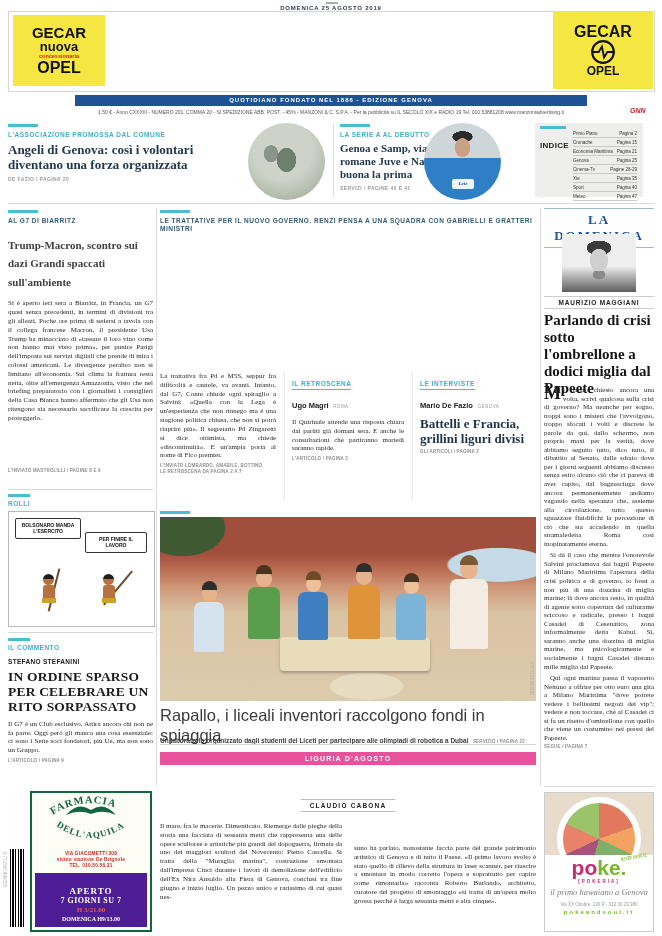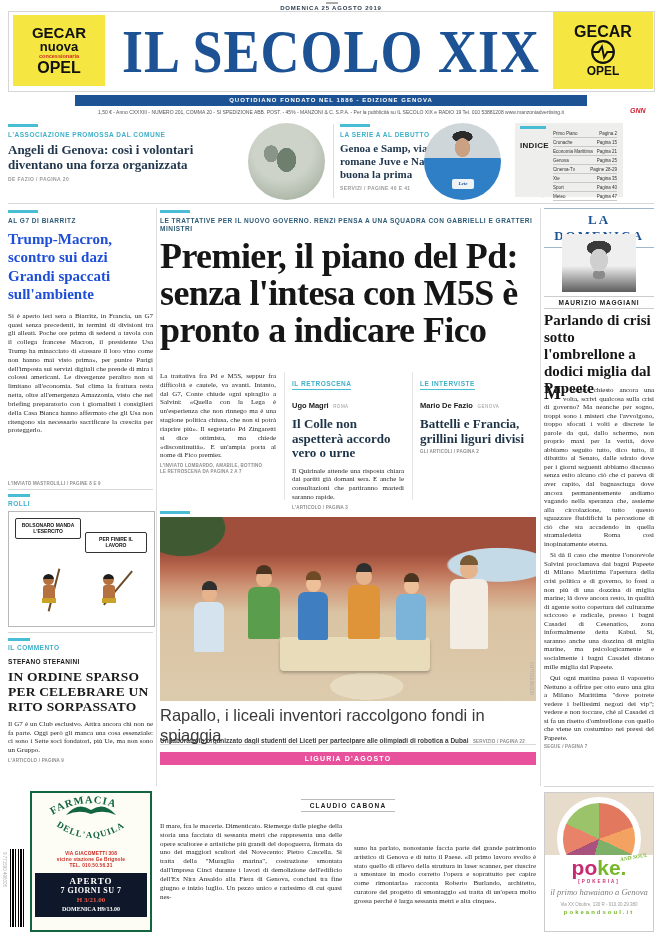--- a/index.html
+++ b/index.html
@@ -54,23 +54,20 @@
 
   <div class="abs" style="left:9px;top:12px;width:100px;height:77px;background:#fff;display:flex;align-items:center;justify-content:center">
     <div style="width:92px;height:71px;background:#f5e642;display:flex;flex-direction:column;align-items:center;justify-content:center">
       <div style="font:800 15px/14px 'Liberation Sans',sans-serif;color:#111">GECAR</div>
       <div style="font:800 13px/13px 'Liberation Sans',sans-serif;color:#111">nuova</div>
       <div style="font:700 5.5px/7px 'Liberation Sans',sans-serif;color:#cc2a22">concessionaria</div>
       <div style="font:800 16px/15px 'Liberation Sans',sans-serif;color:#111">OPEL</div>
     </div>
   </div>
 
-  <div class="abs" style="left:112px;top:17px;width:438px;height:70px;display:flex;align-items:center;justify-content:center">
-    <div class="mast">IL SECOLO XIX</div>
-  </div>
 
   <div class="abs" style="left:553px;top:12px;width:100px;height:77px;background:#f5e642;display:flex;flex-direction:column;align-items:center;justify-content:center">
     <div style="font:800 16px/15px 'Liberation Sans',sans-serif;color:#111">GECAR</div>
     <svg width="26" height="26" viewBox="0 0 24 24">
       <circle cx="12" cy="12" r="10" fill="none" stroke="#111" stroke-width="2"></circle>
       <path d="M2 12 h6 l3 -5 l2 10 l3 -5 h6" fill="none" stroke="#111" stroke-width="1.8"></path>
     </svg>
     <div style="font:800 12px/12px 'Liberation Sans',sans-serif;color:#111">OPEL</div>
   </div>
 
@@ -99,21 +96,21 @@
     <div class="byl" style="margin-top:4px">SERVIZI / PAGINE 40 E 41</div>
   </div>
   <div class="abs circ" style="left:424px;top:123px;width:77px;height:77px;overflow:hidden;background:
        radial-gradient(13px 16px at 50% 32%, #caa183 0 58%, transparent 60%),
        radial-gradient(16px 9px at 50% 18%, #2a2a2a 0 62%, transparent 64%),
        linear-gradient(180deg,#cfd6da 0 45%, #2f7fc6 45% 100%)">
     <span class="abs" style="left:28px;top:56px;width:22px;height:10px;background:#eef3f7;border-radius:2px;
           font:700 5px/10px 'Liberation Serif',serif;font-style:italic;color:#1d5394;text-align:center">Lete</span>
   </div>
 
-  <div class="abs" style="left:515px;top:123px;width:108px;height:74px;background:#eeeeec;padding:3px 5px;box-sizing:border-box">
+  <div class="abs" style="left:535px;top:123px;width:108px;height:74px;background:#eeeeec;padding:3px 5px;box-sizing:border-box">
     <div class="dash" style="width:26px"></div>
     <div class="abs" style="left:5px;top:18px;font:800 8px 'Liberation Sans',sans-serif;color:#222;letter-spacing:.3px">INDICE</div>
     <div class="abs" style="left:38px;top:6px;width:64px">
       <div class="idxrow">
           <span>Primo Piano</span>
           <span>Pagina 2</span>
         </div>
       <div class="idxrow">
           <span>Cronache</span>
           <span>Pagina 15</span>
@@ -145,21 +142,21 @@
     </div>
   </div>
 
   <div class="abs hline" style="left:8px;top:203px;width:646px"></div>
   <div class="abs vline" style="left:156px;top:208px;height:578px"></div>
   <div class="abs vline" style="left:540px;top:208px;height:578px"></div>
 
   <div class="abs" style="left:8px;top:210px;width:145px">
     <div class="dash" style="width:30px"></div>
     <div class="kick" style="margin-top:4px;color:#2e5b78">AL G7 DI BIARRITZ</div>
-    <div class="hl" style="font-size:15px;line-height:18.5px;margin-top:5px;color:#1d4ed8">Trump-Macron, scontro sui dazi Grandi spaccati sull'ambiente</div>
+    <div class="hl" style="font-size:11px;line-height:18.5px;margin-top:11px;color:#404040">Trump-Macron, scontro sui dazi Grandi spaccati sull'ambiente</div>
     <div class="bt" style="margin-top:8px;height:166px;overflow:hidden">Si è aperto ieri sera a Biarritz, in Francia, un G7 quasi senza precedenti, in termini di divisioni tra gli alleati. Poche ore prima di sedersi a tavola con il collega francese Macron, il presidente Usa Trump ha minacciato di «tassare il loro vino come non hanno mai visto prima», per punire Parigi dell'imposta sui servizi digitali che prende di mira i colossi americani. Le divergenze peraltro non si limitano all'economia. Sul clima la frattura resta netta, oltre all'emergenza Amazzonia, visto che nel briefing preparatorio con i giornalisti i consiglieri della Casa Bianca hanno affermato che gli Usa non ritengono sia necessario sacrificare la crescita per proteggerlo.</div>
     <div class="cr" style="margin-top:3px">L'INVIATO MASTROLILLI / PAGINE 8 E 9</div>
   </div>
 
   <div class="abs hline" style="left:8px;top:489px;width:145px"></div>
   <div class="abs" style="left:8px;top:494px;width:145px">
     <div class="dash" style="width:22px"></div>
     <div class="kick" style="margin-top:3px">ROLLI</div>
   </div>
 
@@ -202,53 +199,51 @@
         <textPath href="#arcT" startOffset="8%">FARMACIA</textPath>
       </text>
       <path d="M34 22 Q46 8 59 17 Q72 8 84 22 Q71 16 59 21 Q47 16 34 22 Z" fill="#13653f"></path>
       <text font-size="9" font-weight="bold" fill="#13653f" font-family="Liberation Serif,serif" letter-spacing="1">
         <textPath href="#arcB" startOffset="6%">DELL'AQUILA</textPath>
       </text>
     </svg>
     <div class="farm-red">VIA GIACOMETTI 308</div>
     <div class="farm-red">vicino stazione Ge Brignole</div>
     <div class="farm-red">TEL. 010.50.56.31</div>
-    <div style="margin:3px 3px 0;background:#0f172a;color:#fff;text-align:center;padding:3px 0 4px">
+    <div style="margin:3px 3px 0;background:#4c1d95;color:#fff;text-align:center;padding:13px 0 4px">
       <div style="font:800 9px/10px 'Liberation Serif',serif;letter-spacing:1px">APERTO</div>
       <div style="font:800 8px/10px 'Liberation Serif',serif;letter-spacing:.5px">7 GIORNI SU 7</div>
       <div style="font:800 7px/9px 'Liberation Serif',serif;color:#e85b4b">H 3/21.00</div>
       <div style="font:700 6px/8px 'Liberation Serif',serif">DOMENICA H9/13.00</div>
     </div>
   </div>
 
   <div class="abs bc" style="left:10px;top:849px;width:16px;height:78px"></div>
   <div class="vcred" style="left:2px;top:852px">9 771590 496005</div>
 
   <div class="abs" style="left:160px;top:210px;width:376px">
     <div class="dash" style="width:30px"></div>
     <div class="kick" style="margin-top:4px;color:#2e5b78;font-size:6.5px">LE TRATTATIVE PER IL NUOVO GOVERNO. RENZI PENSA A UNA SQUADRA CON GABRIELLI E GRATTERI MINISTRI</div>
-    <div class="bighl" style="margin-top:5px">Premier, il piano del Pd: senza l'intesa con M5S è pronto a indicare Fico</div>
   </div>
 
   <div class="abs vline" style="left:284px;top:372px;height:128px;background:#e6e6e6"></div>
   <div class="abs vline" style="left:412px;top:372px;height:128px;background:#e6e6e6"></div>
 
   <div class="abs" style="left:160px;top:372px;width:116px">
     <div class="bt">La trattativa fra Pd e M5S, seppur fra difficoltà e cautele, va avanti. Intanto, dal G7, Conte chiude ogni spiraglio a Salvini: «Quella con la Lega è un'esperienza che non rinnego ma è una stagione politica chiusa, che non si potrà riaprire più». Il segretario Pd Zingaretti si dice ottimista, ma chiede «discontinuità». E un'ampia porta al nome di Fico premier.</div>
     <div class="cr" style="margin-top:3px">L'INVIATO LOMBARDO, AMABILE, BOTTINO</div>
     <div class="cr">LE RETROSCENA DA PAGINA 2 A 7</div>
   </div>
 
   <div class="abs" style="left:292px;top:372px;width:112px">
     <span class="kick kick-u">IL RETROSCENA</span>
     <div style="margin-top:4px">
       <span style="font:700 7.5px 'Liberation Sans',sans-serif;color:#1b1b1b">Ugo Magri</span>
       <span style="font:400 4.5px 'Liberation Sans',sans-serif;color:#999;letter-spacing:.5px">ROMA</span>
     </div>
-    <div class="hl" style="font-size:13px;line-height:14.5px;margin-top:5px;color:#1d3347">Il Colle non aspetterà accordo vero o urne</div>
     <div class="bt" style="margin-top:6px">Il Quirinale attende una risposta chiara dai partiti già domani sera. E anche le consultazioni che partiranno martedì saranno rapide.</div>
     <div class="cr" style="margin-top:3px">L'ARTICOLO / PAGINA 3</div>
   </div>
 
   <div class="abs" style="left:420px;top:372px;width:116px">
     <span class="kick kick-u">LE INTERVISTE</span>
     <div style="margin-top:4px">
       <span style="font:700 7.5px 'Liberation Sans',sans-serif;color:#1b1b1b">Mario De Fazio</span>
       <span style="font:400 4.5px 'Liberation Sans',sans-serif;color:#999;letter-spacing:.5px">GENOVA</span>
     </div>

